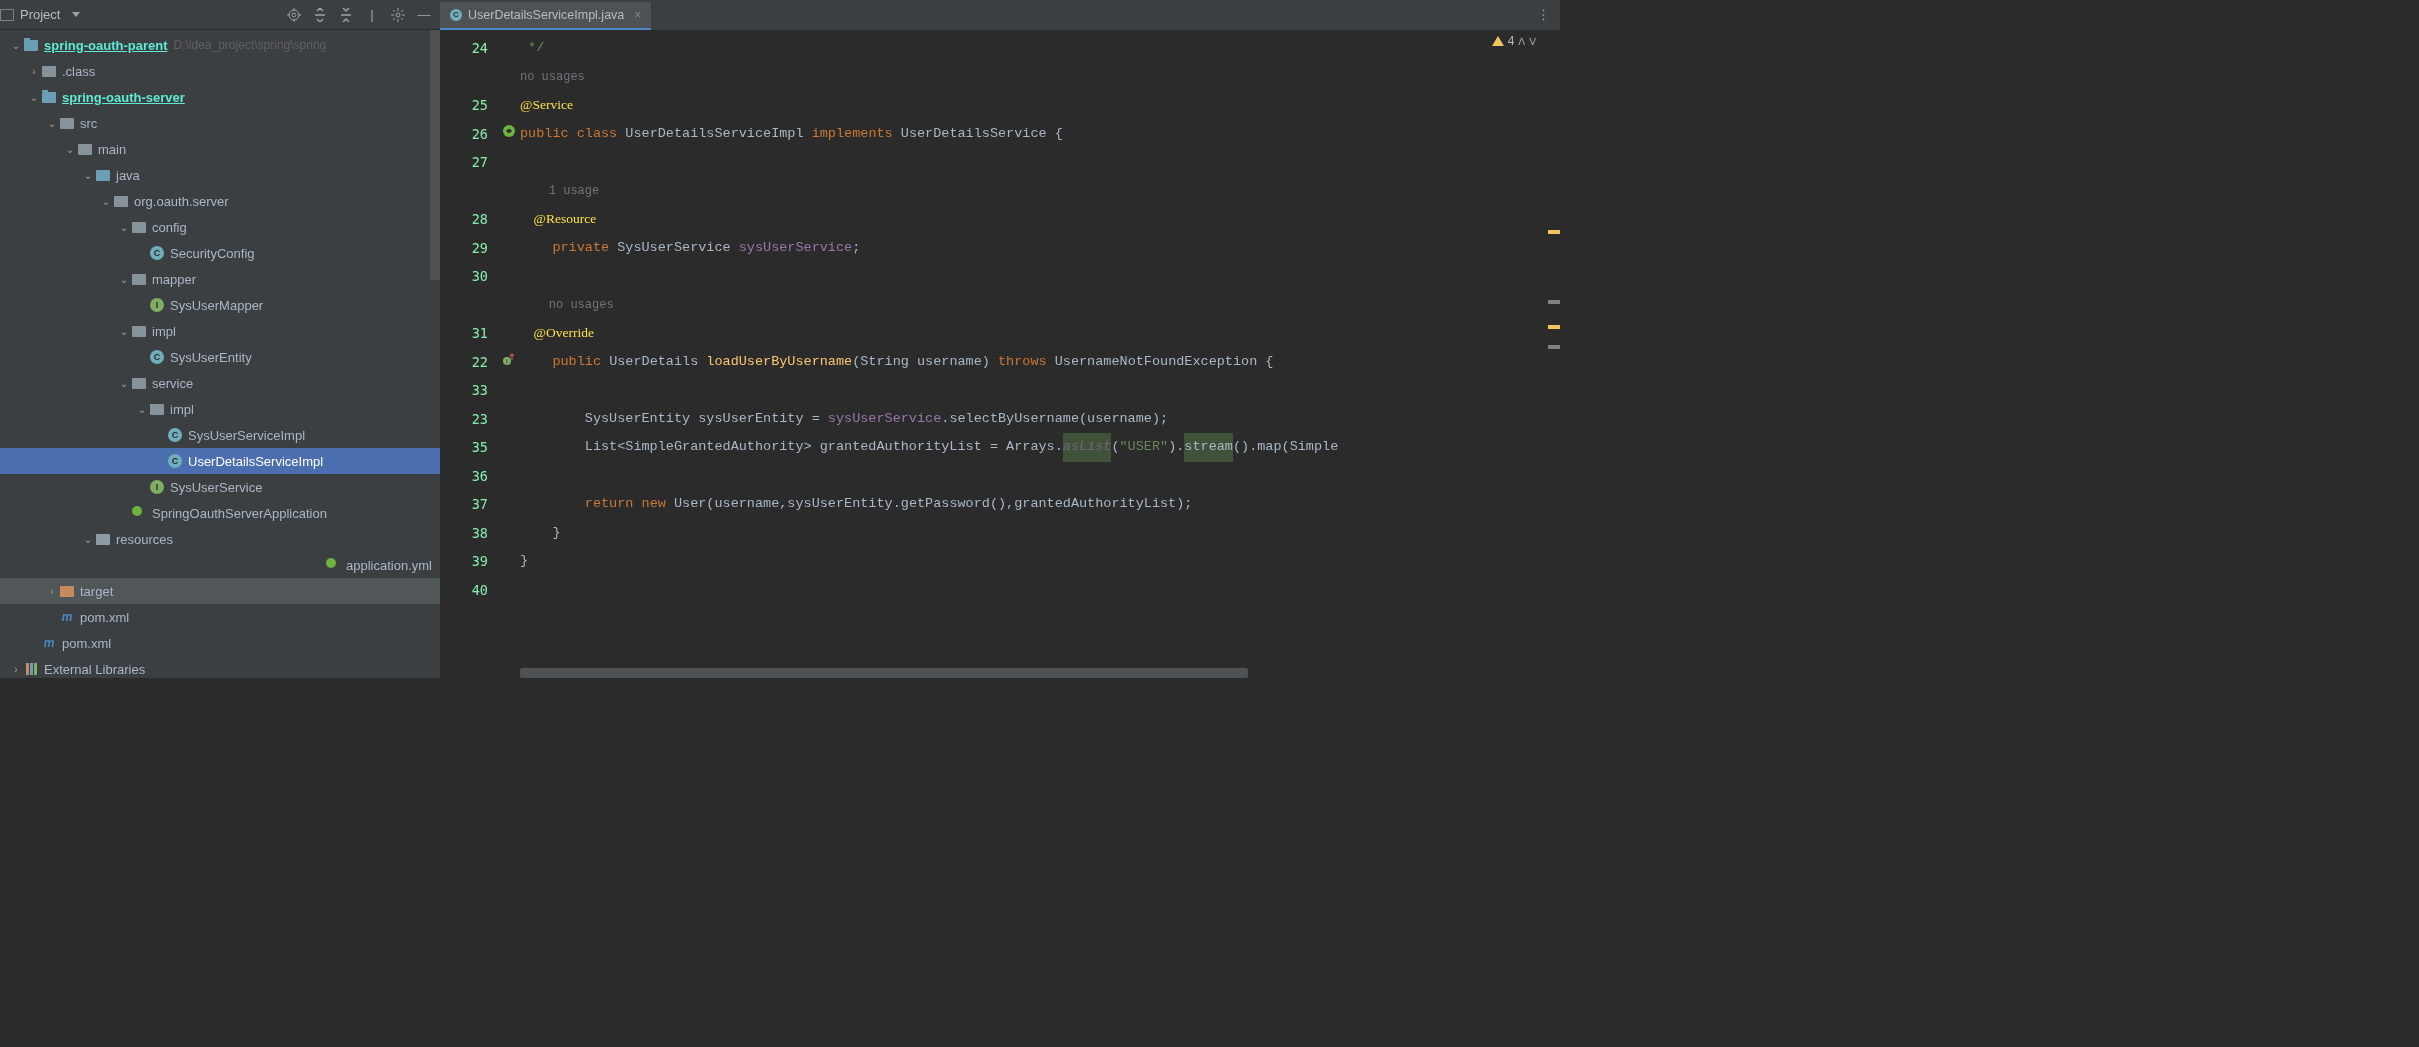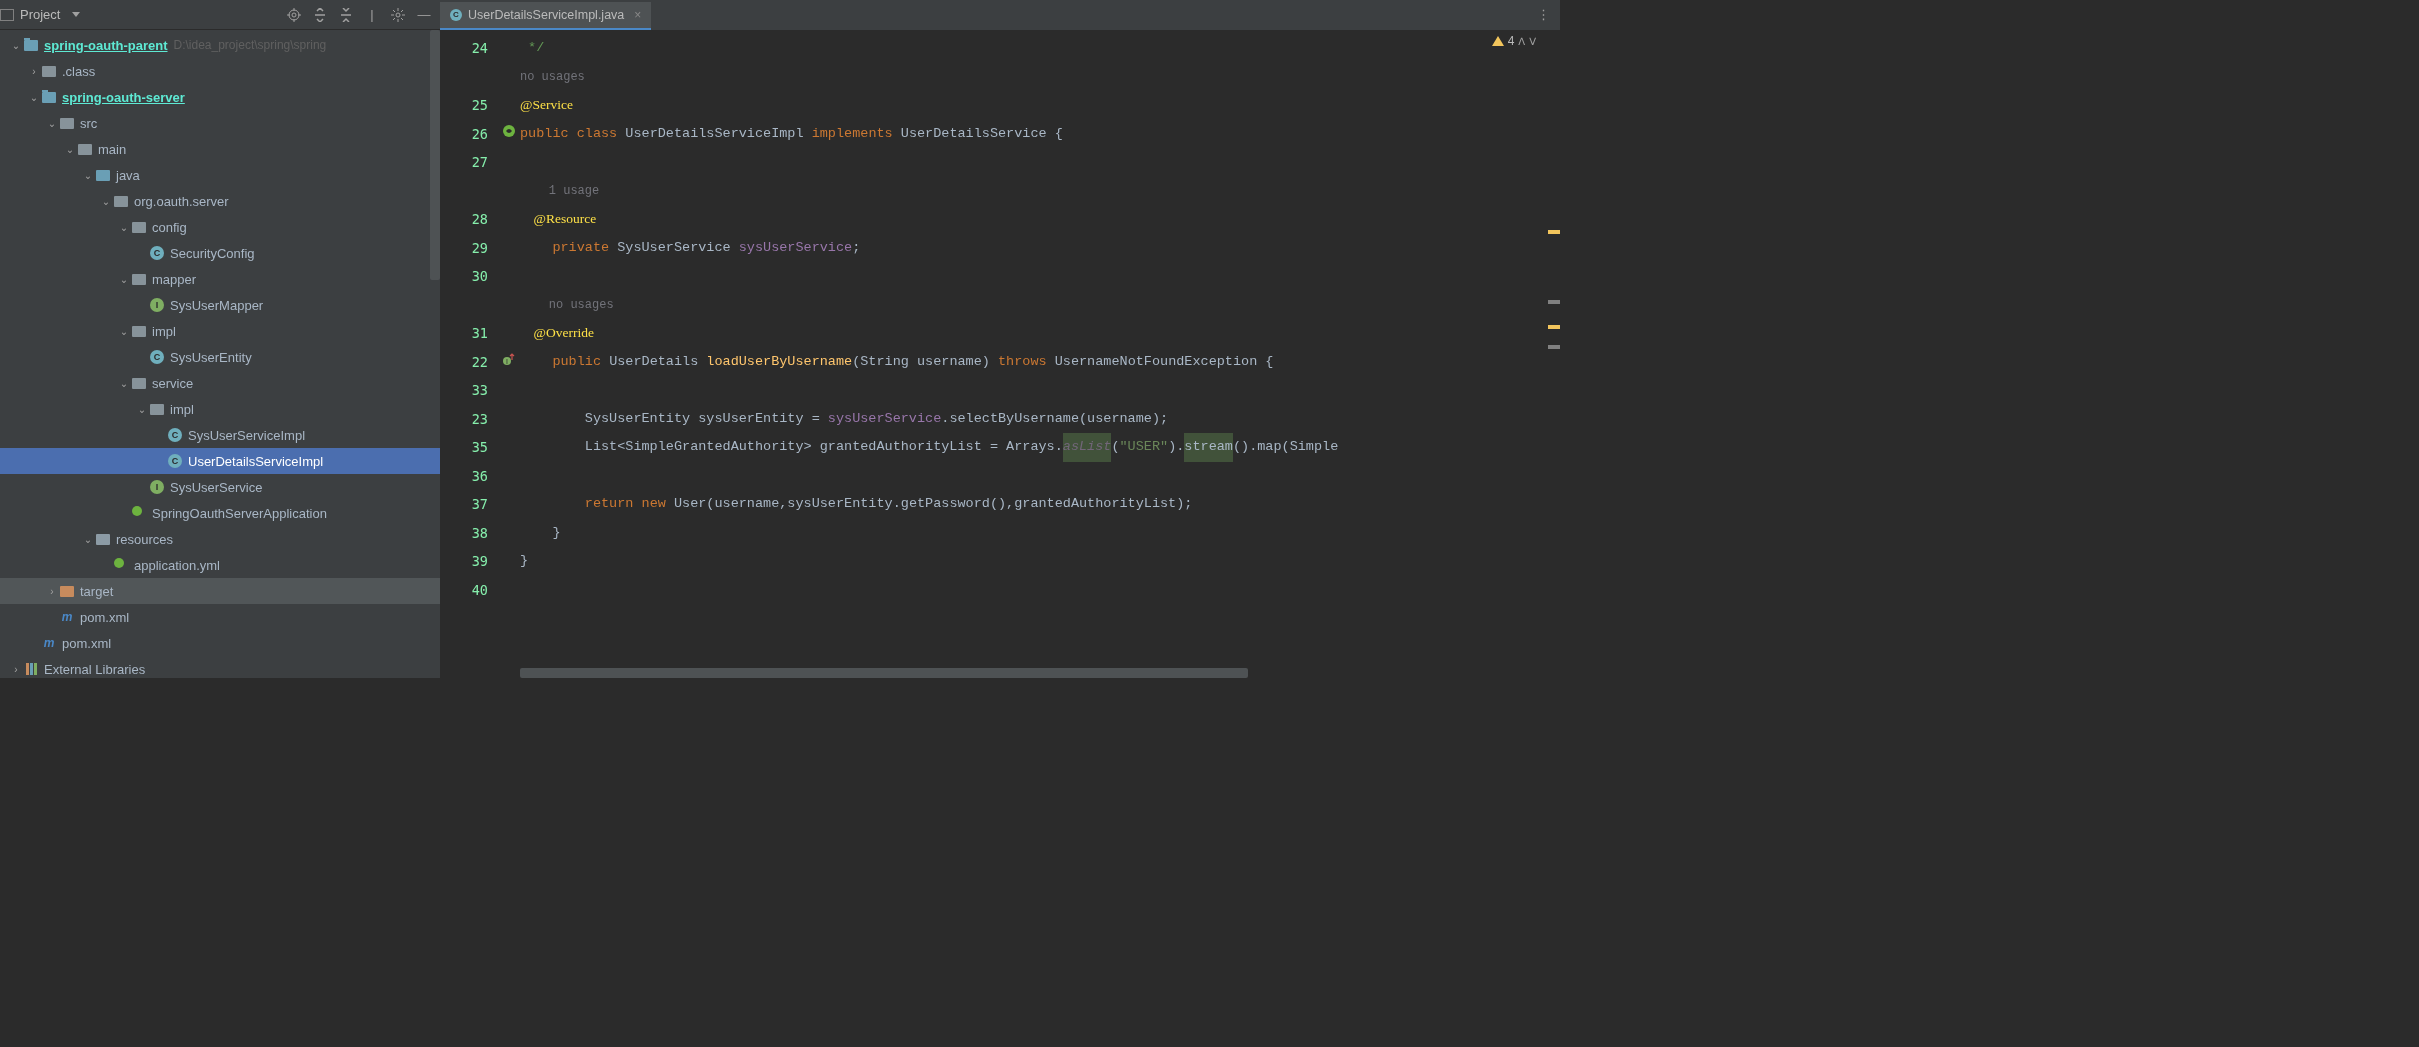--- a/index.html
+++ b/index.html
@@ -452,21 +452,21 @@
             </span>
             <span class="node-label">SpringOauthServerApplication</span>
           </div>
           <div class="tree-node" style="padding-left: 80px;">
             <span class="expand">⌄</span>
             <span class="node-icon">
               <span class="icon-folder blue" style="background:#8c9ba5"></span>
             </span>
             <span class="node-label">resources</span>
           </div>
-          <div class="tree-node" style="padding-left: 98px;">
+          <div class="tree-node" style="padding-left: 98px; justify-content: flex-end;">
             <span class="expand none"></span>
             <span class="node-icon">
               <span class="icon-spring"></span>
             </span>
             <span class="node-label">application.yml</span>
           </div>
           <div class="tree-node target-row" style="padding-left: 44px;">
             <span class="expand">›</span>
             <span class="node-icon">
               <span class="icon-folder orange"></span>

